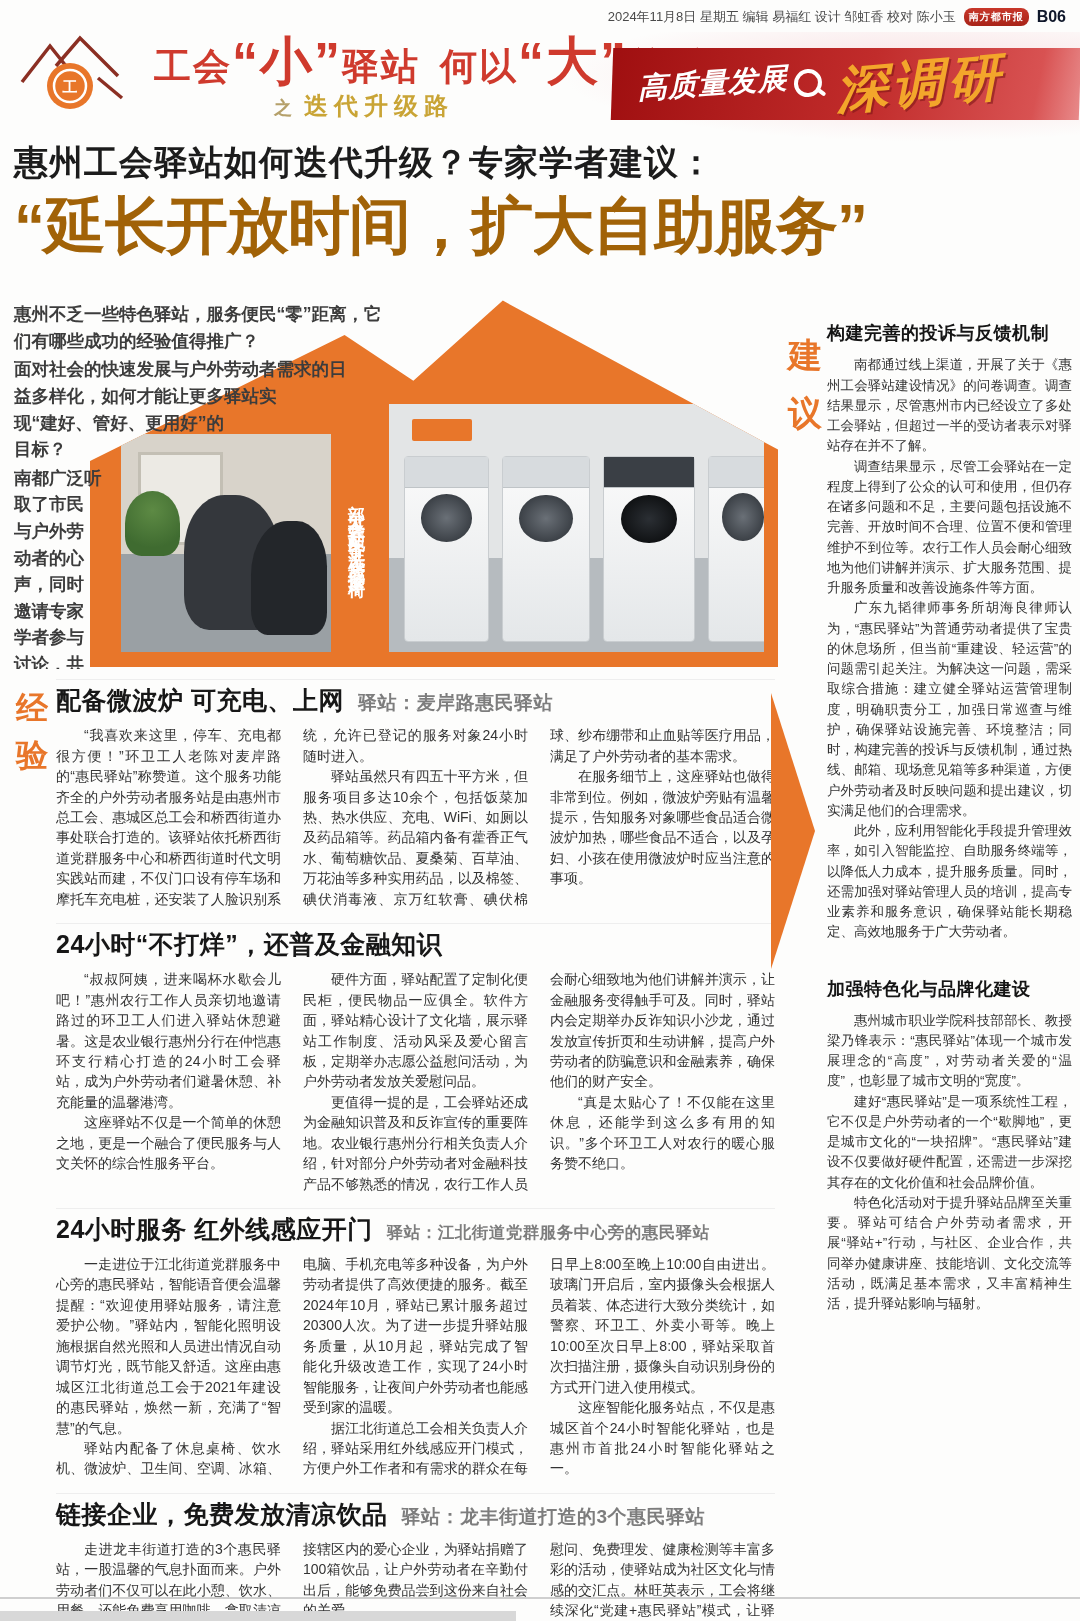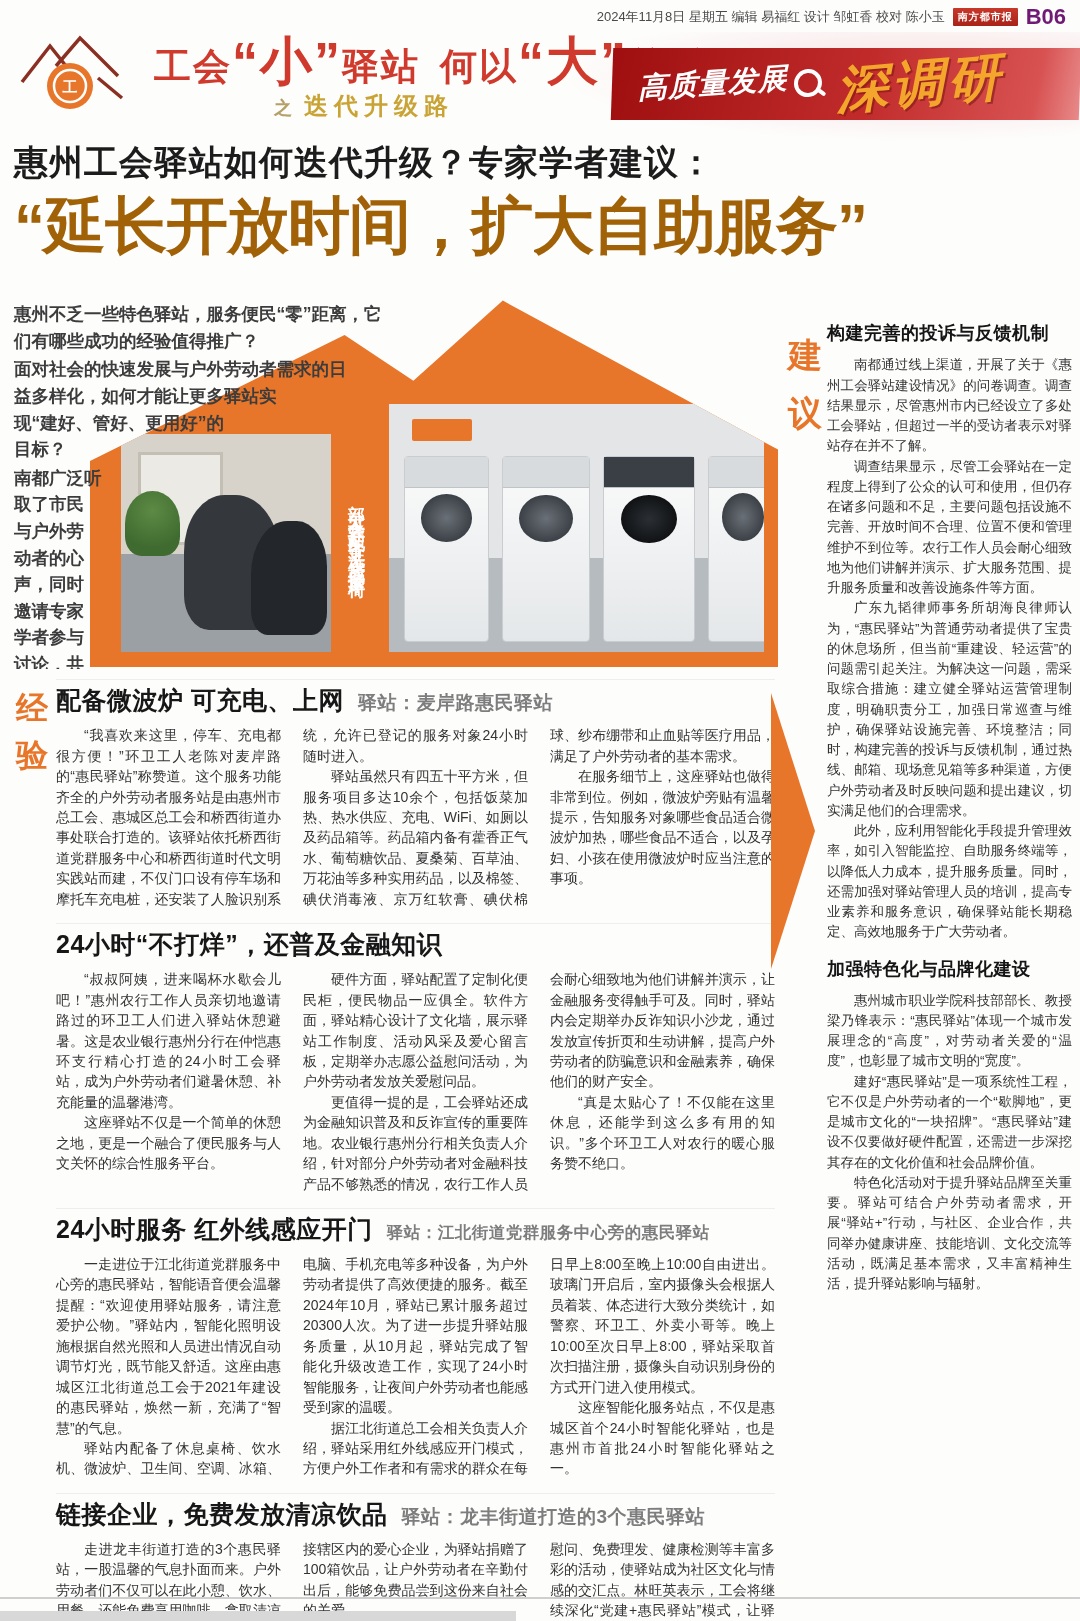--- a/index.html
+++ b/index.html
@@ -5,22 +5,22 @@
   html,body{margin:0;padding:0;}
   body{
     width:1080px;height:1621px;position:relative;overflow:hidden;
     background:#fdfdfc;color:#222;
     font-family:"Liberation Sans","DejaVu Sans",sans-serif;
   }
   
   .topbar{height:30px;display:flex;align-items:center;justify-content:flex-end;
     padding:2px 14px 0 0;font-size:13px;color:#4a4a4a;gap:8px;}
   .paper-logo{background:linear-gradient(#c8372a,#a82318);color:#fff;font-size:10px;
-    font-weight:bold;padding:2px 5px;border-radius:1px;letter-spacing:1px;}
-  .pageno{font-size:22px;font-weight:900;color:#701a75;}
+    font-weight:bold;padding:2px 5px;border-radius:8px;letter-spacing:1px;}
+  .pageno{font-size:16px;font-weight:900;color:#0f172a;}
   
   .masthead{position:relative;height:102px;}
   .mast-pink{position:absolute;right:0;top:0;width:520px;height:110px;
     background:radial-gradient(ellipse at 70% 40%,rgba(240,160,170,.35),rgba(255,255,255,0) 70%);}
   .mast-left{position:absolute;left:18px;top:0px;display:flex;align-items:flex-start;}
   .mast-text{margin-left:6px;}
   .mast-title{font-size:37px;font-weight:900;color:#cf3a2d;letter-spacing:2px;line-height:58px;white-space:nowrap;}
   .mast-title .big{font-size:52px;}
   .mast-title .gap{margin-left:20px;}
   .mast-sub{font-size:24px;font-weight:bold;color:#c9a435;letter-spacing:6px;margin:-6px 0 0 120px;}
@@ -80,21 +80,21 @@
   .sec-station.small{font-size:16.5px;}
   .sec-body{margin-top:8px;column-count:3;column-gap:22px;
     font-size:14px;line-height:1.46;color:#333;text-align:justify;}
   .sec-body p{margin:0;text-indent:2em;}
   
   .aside-arrow{position:absolute;left:-14px;top:372px;width:0;height:0;
     border-top:138px solid transparent;border-bottom:138px solid transparent;border-left:44px solid #e8762a;}
   .aside-label{position:absolute;left:0;top:6px;width:40px;color:#e8762a;
     font-size:34px;font-weight:bold;line-height:1.7;text-align:center;}
   .aside-title{font-size:18px;font-weight:900;color:#151515;margin:0 0 10px 0;letter-spacing:.5px;}
-  .aside-title.second{margin-top:14px;}
+  .aside-title.second{margin-top:34px;}
   .aside-body{font-size:13.5px;line-height:1.5;color:#333;text-align:justify;}
   .aside-body p{margin:0;text-indent:2em;}
   
   .bottom-line{position:absolute;left:0;right:0;top:1597px;height:2px;background:#cfcfcf;}
   .bottom-strip{position:absolute;left:0;top:1611px;width:516px;height:10px;background:#d8d8d8;}
 </style>
 </head>
 <body>
 
 <header class="topbar">

